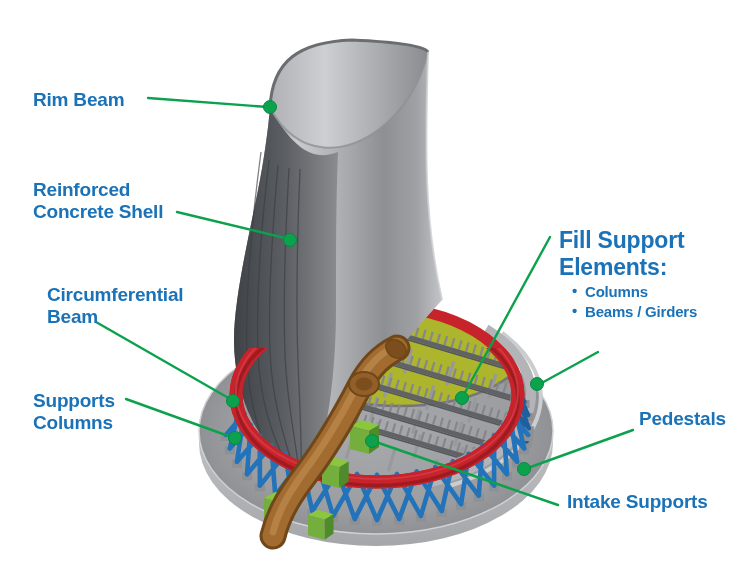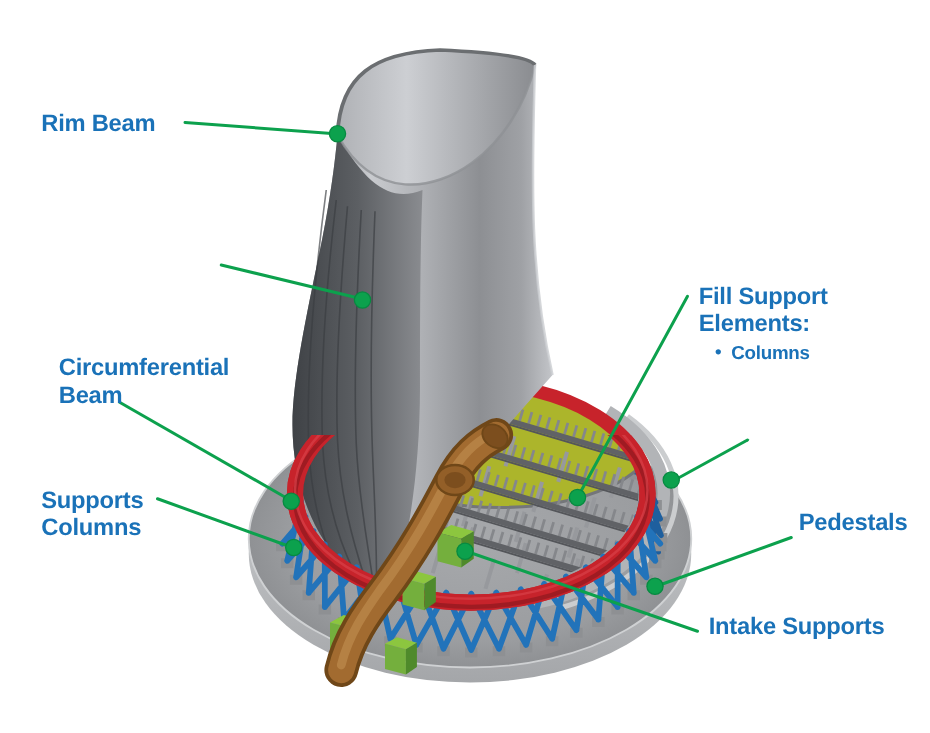--- a/index.html
+++ b/index.html
@@ -2,21 +2,21 @@
 <html><head>
 <meta charset="utf-8">
 <style>
   html,body{margin:0;padding:0;background:#ffffff;}
   #stage{position:relative;width:744px;height:586px;background:#ffffff;overflow:hidden;
          font-family:"Liberation Sans",sans-serif;padding-left:12px;}
   #scene{position:absolute;left:0;top:0;}
   .lbl{position:absolute;color:#1A72B8;font-weight:bold;font-size:19px;line-height:1.16;
        letter-spacing:-0.2px;}
   .nowrap{white-space:nowrap;}
-  .fs-title{font-size:19px;line-height:1.16;}
+  .fs-title{font-size:23px;line-height:1.16;}
   .fs-list{margin:3px 0 12px 0;padding:0 0 0 13px;list-style:none;font-size:15px;line-height:1.22;}
   .fs-list li{position:relative;padding-left:13px;margin-top:1px;}
   .fs-list li::before{content:"\2022";position:absolute;left:0;top:-1px;}
 </style>
 </head>
 <body>
 
 <div id="stage">
 
 <svg id="scene" width="744" height="586" viewBox="0 0 744 586">
@@ -349,23 +349,25 @@
     <circle cx="233" cy="401" r="6.5"></circle>
     <circle cx="235" cy="438" r="6.5"></circle>
     <circle cx="462" cy="398" r="6.5"></circle>
     <circle cx="537" cy="384" r="6.5"></circle>
     <circle cx="524" cy="469" r="6.5"></circle>
     <circle cx="372" cy="441" r="6.5"></circle>
   </g>
 </svg>
 
 <div class="lbl nowrap" style="left:33px;top:89px;">Rim Beam</div>
+<div class="lbl" style="left:33px;top:179px;width:155px;">Reinforced Concrete Shell</div>
 <div class="lbl" style="left:47px;top:284px;width:175px;">Circumferential Beam</div>
 <div class="lbl" style="left:33px;top:390px;width:125px;">Supports Columns</div>
 <div class="lbl" style="left:559px;top:227px;width:160px;">
   <div class="fs-title">Fill Support Elements:</div>
   <ul class="fs-list">
     <li>Columns</li>
+    <li>Beams / Girders</li>
   </ul>
 </div>
 <div class="lbl nowrap" style="left:639px;top:408px;">Pedestals</div>
 <div class="lbl nowrap" style="left:567px;top:491px;">Intake Supports</div>
 </div>
 
 </body></html>

